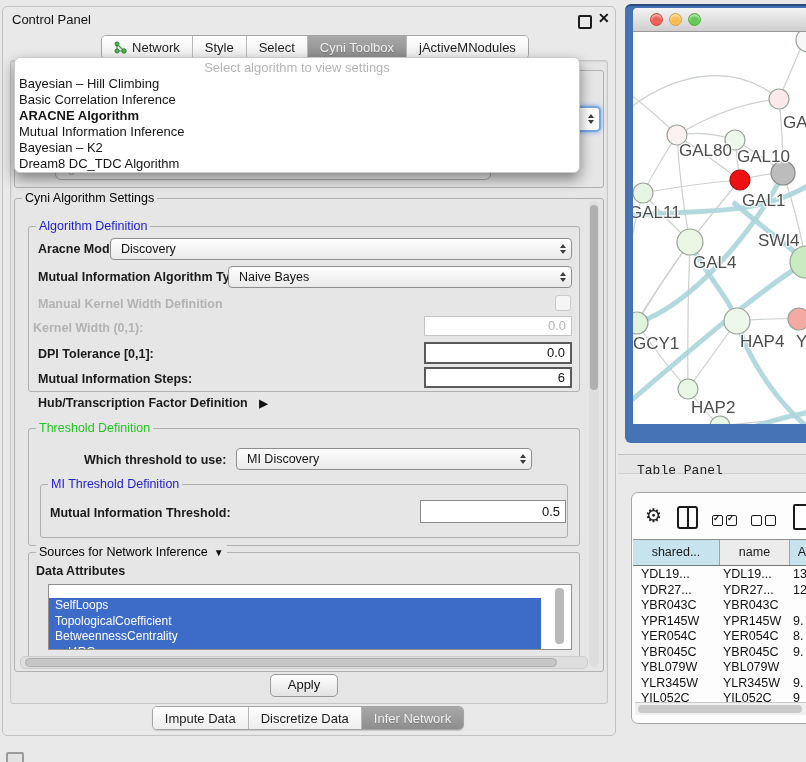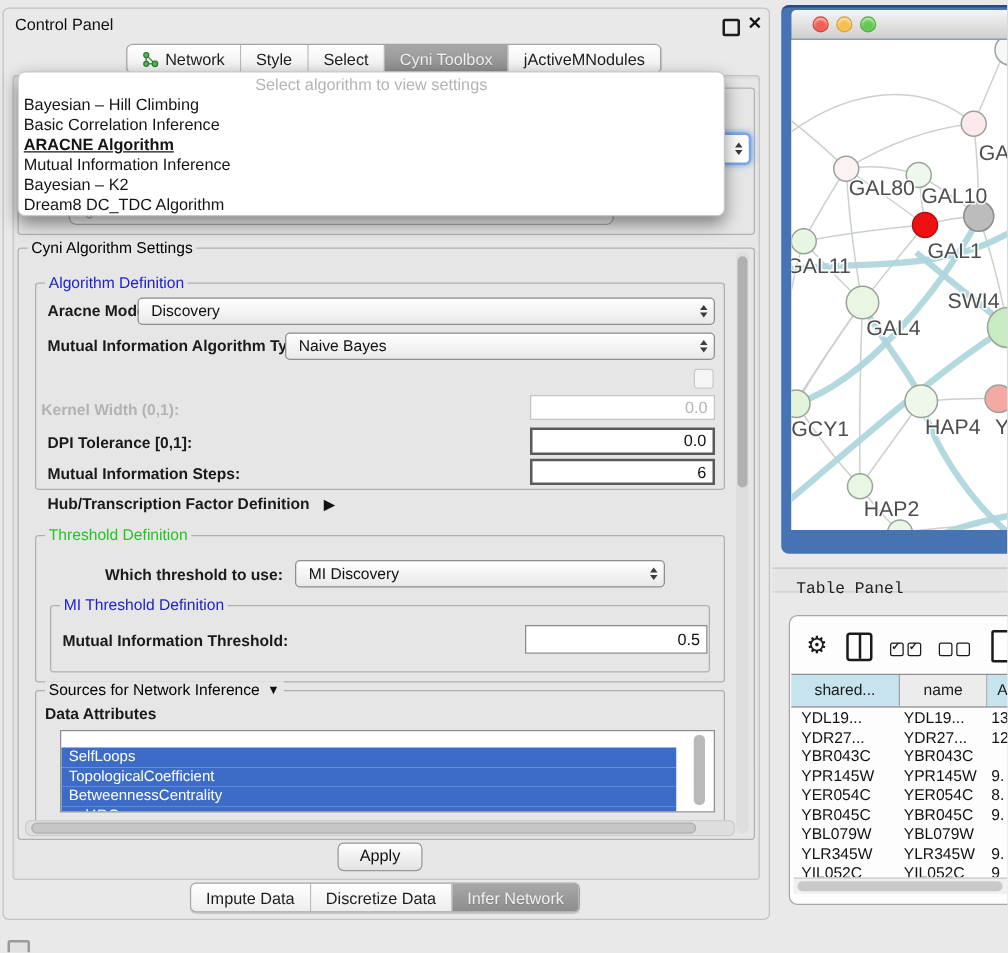--- a/index.html
+++ b/index.html
@@ -26,21 +26,21 @@
   .seg{padding:3px 12px;font-size:13px;color:#1d1d1d;background:linear-gradient(#ffffff,#ededed);
        border-right:1px solid #b9b9b9;display:flex;align-items:center;gap:5px;white-space:nowrap;height:16px;}
   .seg:last-child{border-right:none;}
   .seg.selected{background:linear-gradient(#a8a8a8,#8d8d8d);color:#f0f0f0;text-shadow:0 1px 1px rgba(0,0,0,.2);}
 
   
   .popup{left:14px;top:57px;width:564px;height:114px;background:#ffffff;border:1px solid #c9c9c9;
          border-radius:6px;box-shadow:0 6px 14px rgba(0,0,0,.45);z-index:40;overflow:hidden;}
   .popup-prompt{height:16px;line-height:16px;text-align:center;color:#b4b4b4;font-size:13px;margin-top:2px;}
   .popup-item{height:16px;line-height:16px;padding-left:4px;font-size:13px;color:#141414;white-space:nowrap;}
-  .popup-item.bold{font-weight:bold;text-decoration:underline;}
+  .popup-item.bold{font-weight:bold;}
 
   
   .alg-box{left:14px;top:70px;width:588px;height:116px;border:1px solid #b2b2b2;border-radius:3px;}
   .blue-combo{left:523px;top:106px;width:74px;height:22px;background:#fff;border:2px solid #7aa7e2;
               border-radius:5px;box-shadow:0 0 5px rgba(90,150,230,.85);z-index:6;}
   .ghost-combo{left:55px;top:154px;width:436px;height:26px;background:#f2f2f2;border:1px solid #ababab;
                border-radius:6px;z-index:6;font-size:13px;color:#a9a9a9;line-height:26px;padding-left:12px;box-sizing:border-box;}
 
   
   .gbox{border:1px solid #b0b0b0;border-radius:3px;}
@@ -194,20 +194,21 @@
       </span>
   </div>
   <div class="abs lbl b" style="left:38px;top:270px;">Mutual Information Algorithm Type:</div>
   <div class="abs combo" style="left:228px;top:266px;width:344px;">
     <span class="combo-text">Naive Bayes</span>
     <span class="spin">
         <i class="up"></i>
         <i class="dn"></i>
       </span>
   </div>
+  <div class="abs lbl b dis" style="left:38px;top:297px;">Manual Kernel Width Definition</div>
   <div class="abs checkbox" style="left:555px;top:295px;"></div>
   <div class="abs lbl b dis" style="left:33px;top:321px;">Kernel Width (0,1):</div>
   <div class="abs tfield disabled" style="left:424px;top:316px;width:148px;height:20px;">0.0</div>
   <div class="abs lbl b" style="left:38px;top:347px;">DPI Tolerance [0,1]:</div>
   <div class="abs tfield strong" style="left:424px;top:342px;width:148px;height:22px;">0.0</div>
   <div class="abs lbl b" style="left:38px;top:372px;">Mutual Information Steps:</div>
   <div class="abs tfield strong" style="left:424px;top:367px;width:148px;height:21px;">6</div>
 
   <div class="abs lbl b" style="left:38px;top:396px;">
     <span>Hub/Transcription Factor Definition</span>

